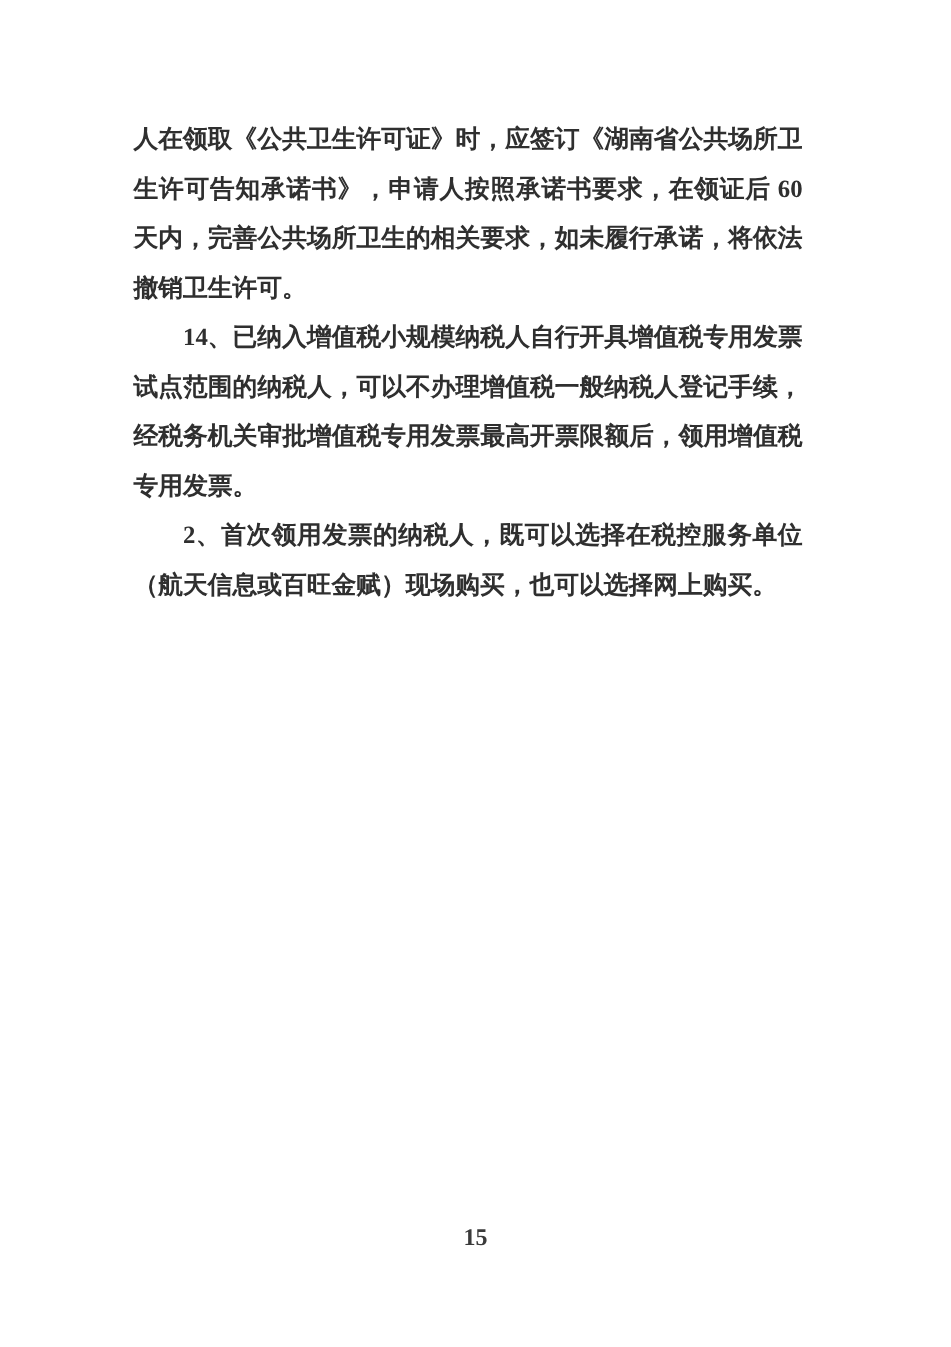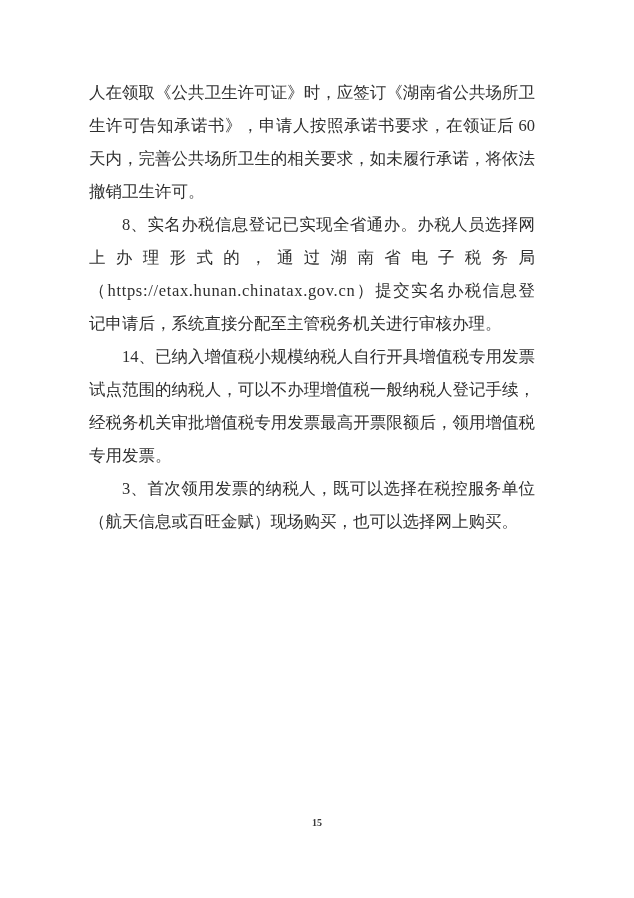--- a/index.html
+++ b/index.html
@@ -22,44 +22,44 @@
     width: 446px;
     font-size: 16.5px;
     line-height: 33px;
     color: #2f2f2f;
     text-align: justify;
     text-justify: inter-character;
   }
   .content p {
     margin: 0;
     padding: 0;
+    font-weight: bold;
   }
   .indent {
     text-indent: 2em;
   }
   .url {
     white-space: nowrap;
     letter-spacing: 0.04em;
   }
   .page-number {
     position: absolute;
     left: 0;
     top: 817px;
     width: 100%;
     text-align: center;
-    font-size: 10px;
+    font-size: 16px;
     font-weight: 600;
     color: #3a3a3a;
     font-family: "Liberation Serif", "DejaVu Serif", serif;
   }
 </style>
 </head>
 <body>
 
 <div class="page">
   <div class="content">
     <p>人在领取《公共卫生许可证》时，应签订《湖南省公共场所卫生许可告知承诺书》，申请人按照承诺书要求，在领证后 60 天内，完善公共场所卫生的相关要求，如未履行承诺，将依法撤销卫生许可。</p>
-    <p class="indent"><span>8、实名办税信息登记已实现全省通办。办税人员选择网上办理形式的，通过湖南省电子税务局</span><span class="url">（https://etax.hunan.chinatax.gov.cn）</span><span>提交实名办税信息登记申请后，系统直接分配至主管税务机关进行审核办理。</span></p>
     <p class="indent">14、已纳入增值税小规模纳税人自行开具增值税专用发票试点范围的纳税人，可以不办理增值税一般纳税人登记手续，经税务机关审批增值税专用发票最高开票限额后，领用增值税专用发票。</p>
-    <p class="indent">3、首次领用发票的纳税人，既可以选择在税控服务单位（航天信息或百旺金赋）现场购买，也可以选择网上购买。</p>
+    <p class="indent">2、首次领用发票的纳税人，既可以选择在税控服务单位（航天信息或百旺金赋）现场购买，也可以选择网上购买。</p>
   </div>
   <div class="page-number">15</div>
 </div>
 
 </body></html>

